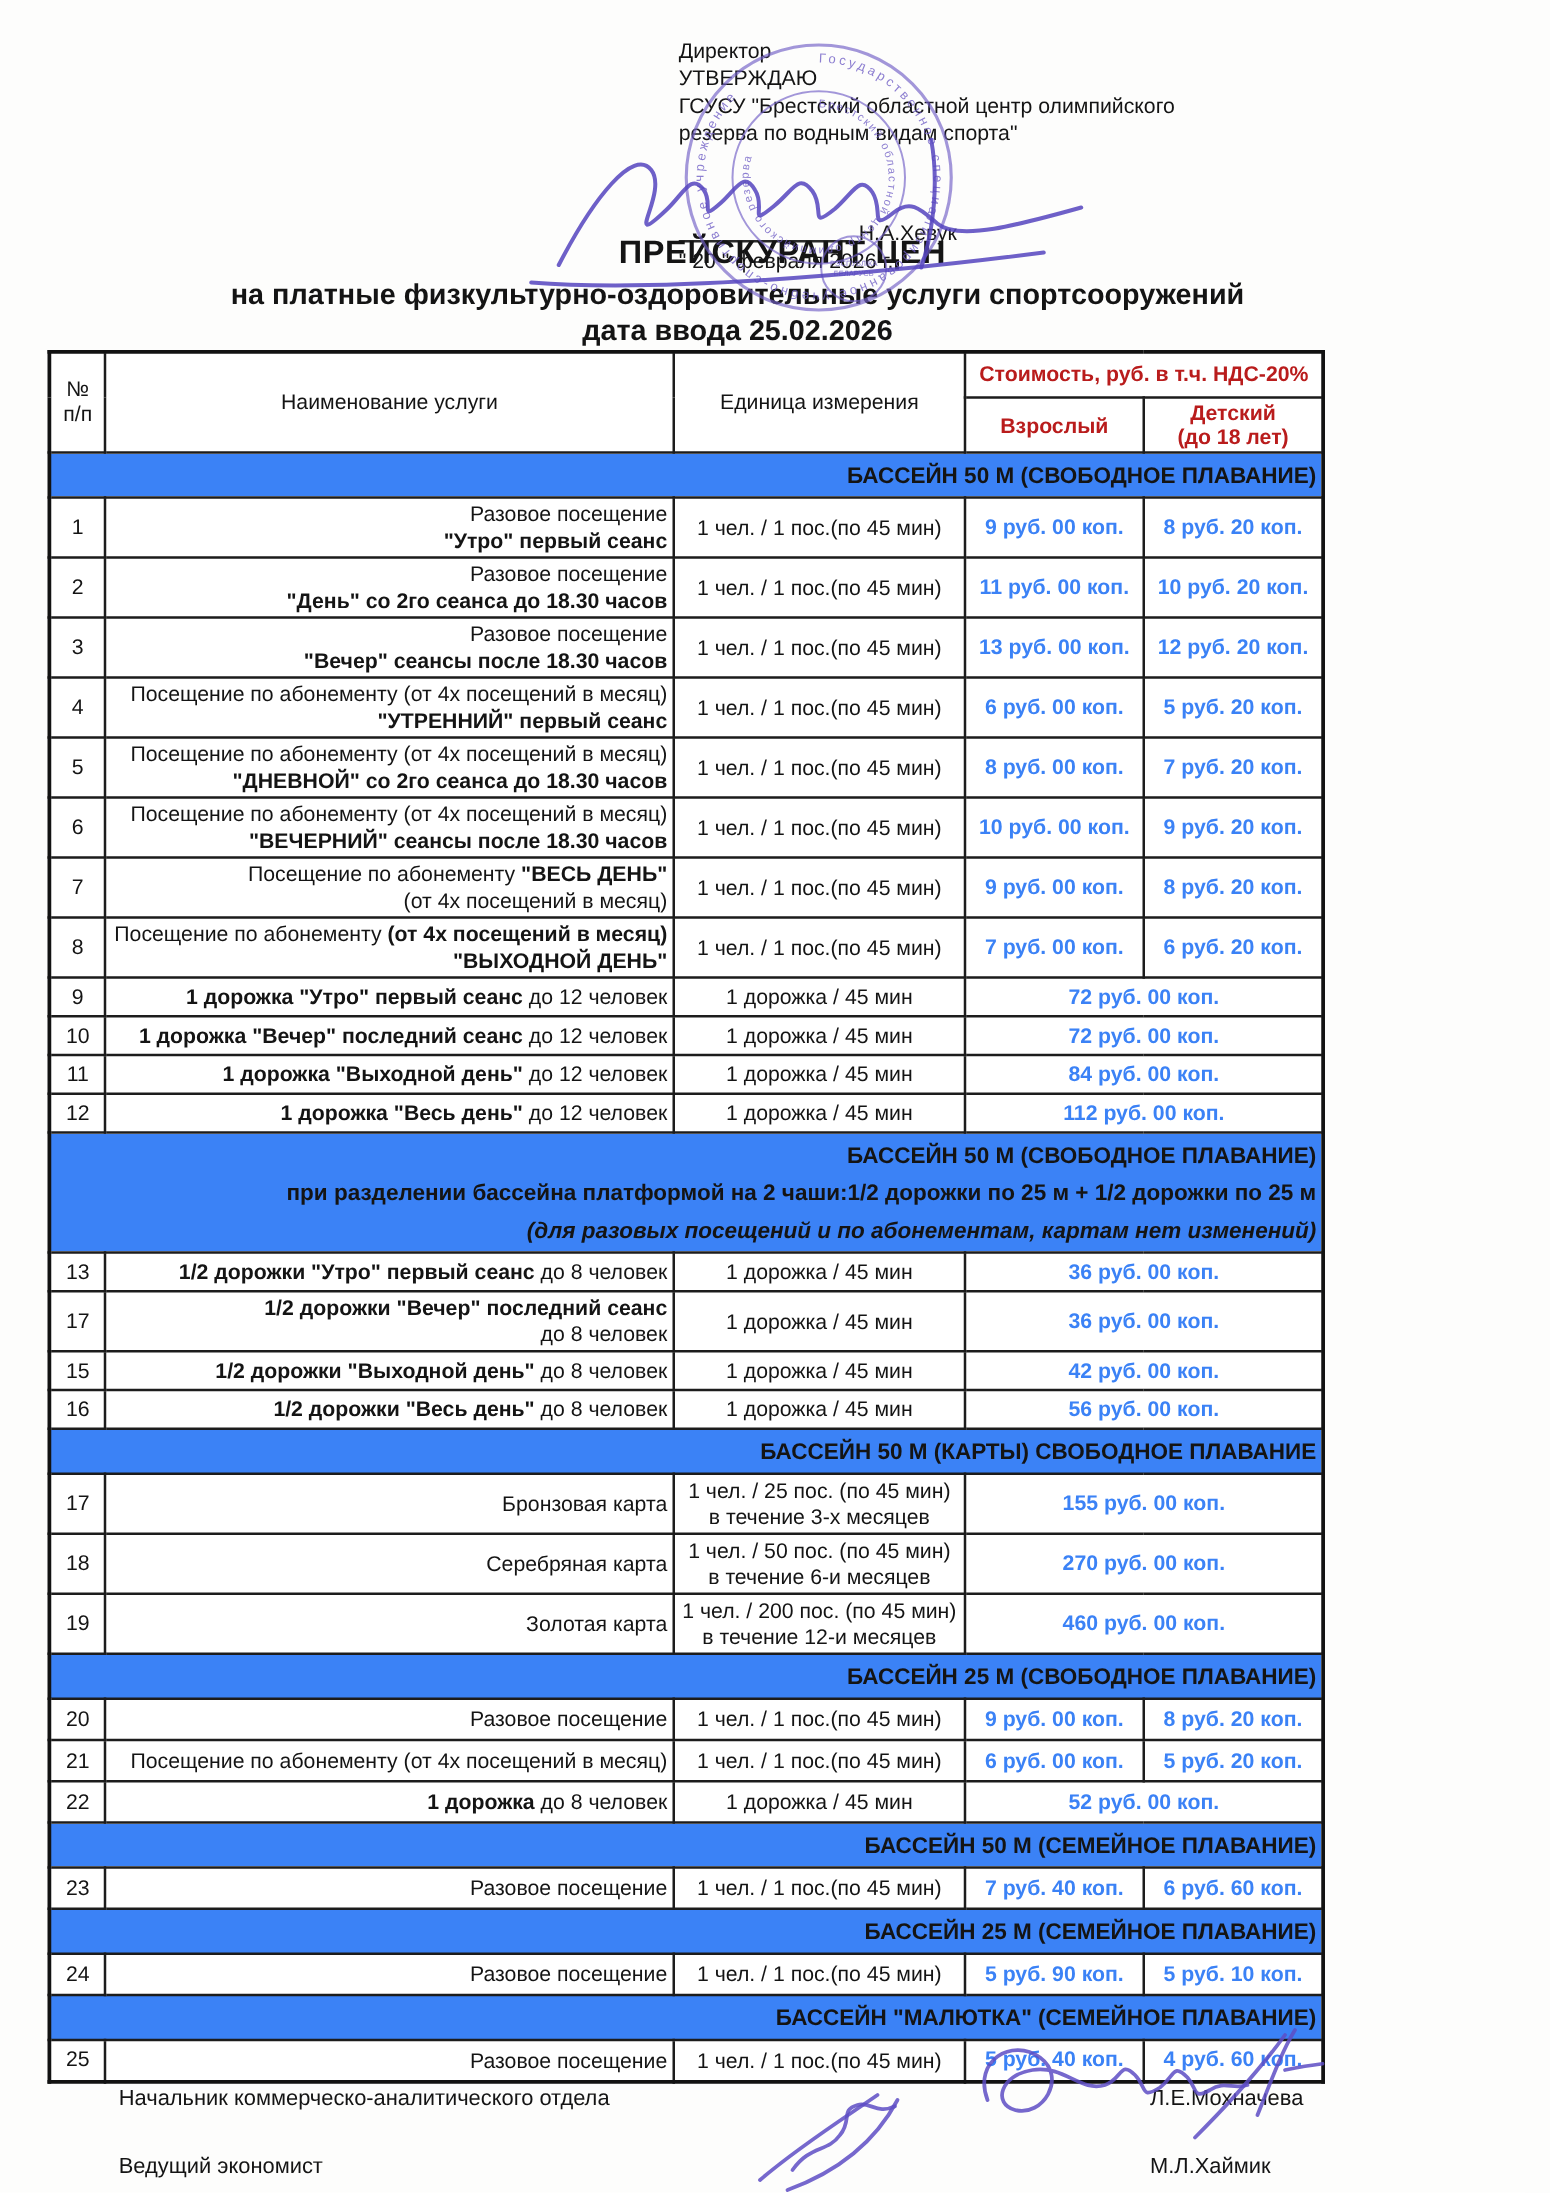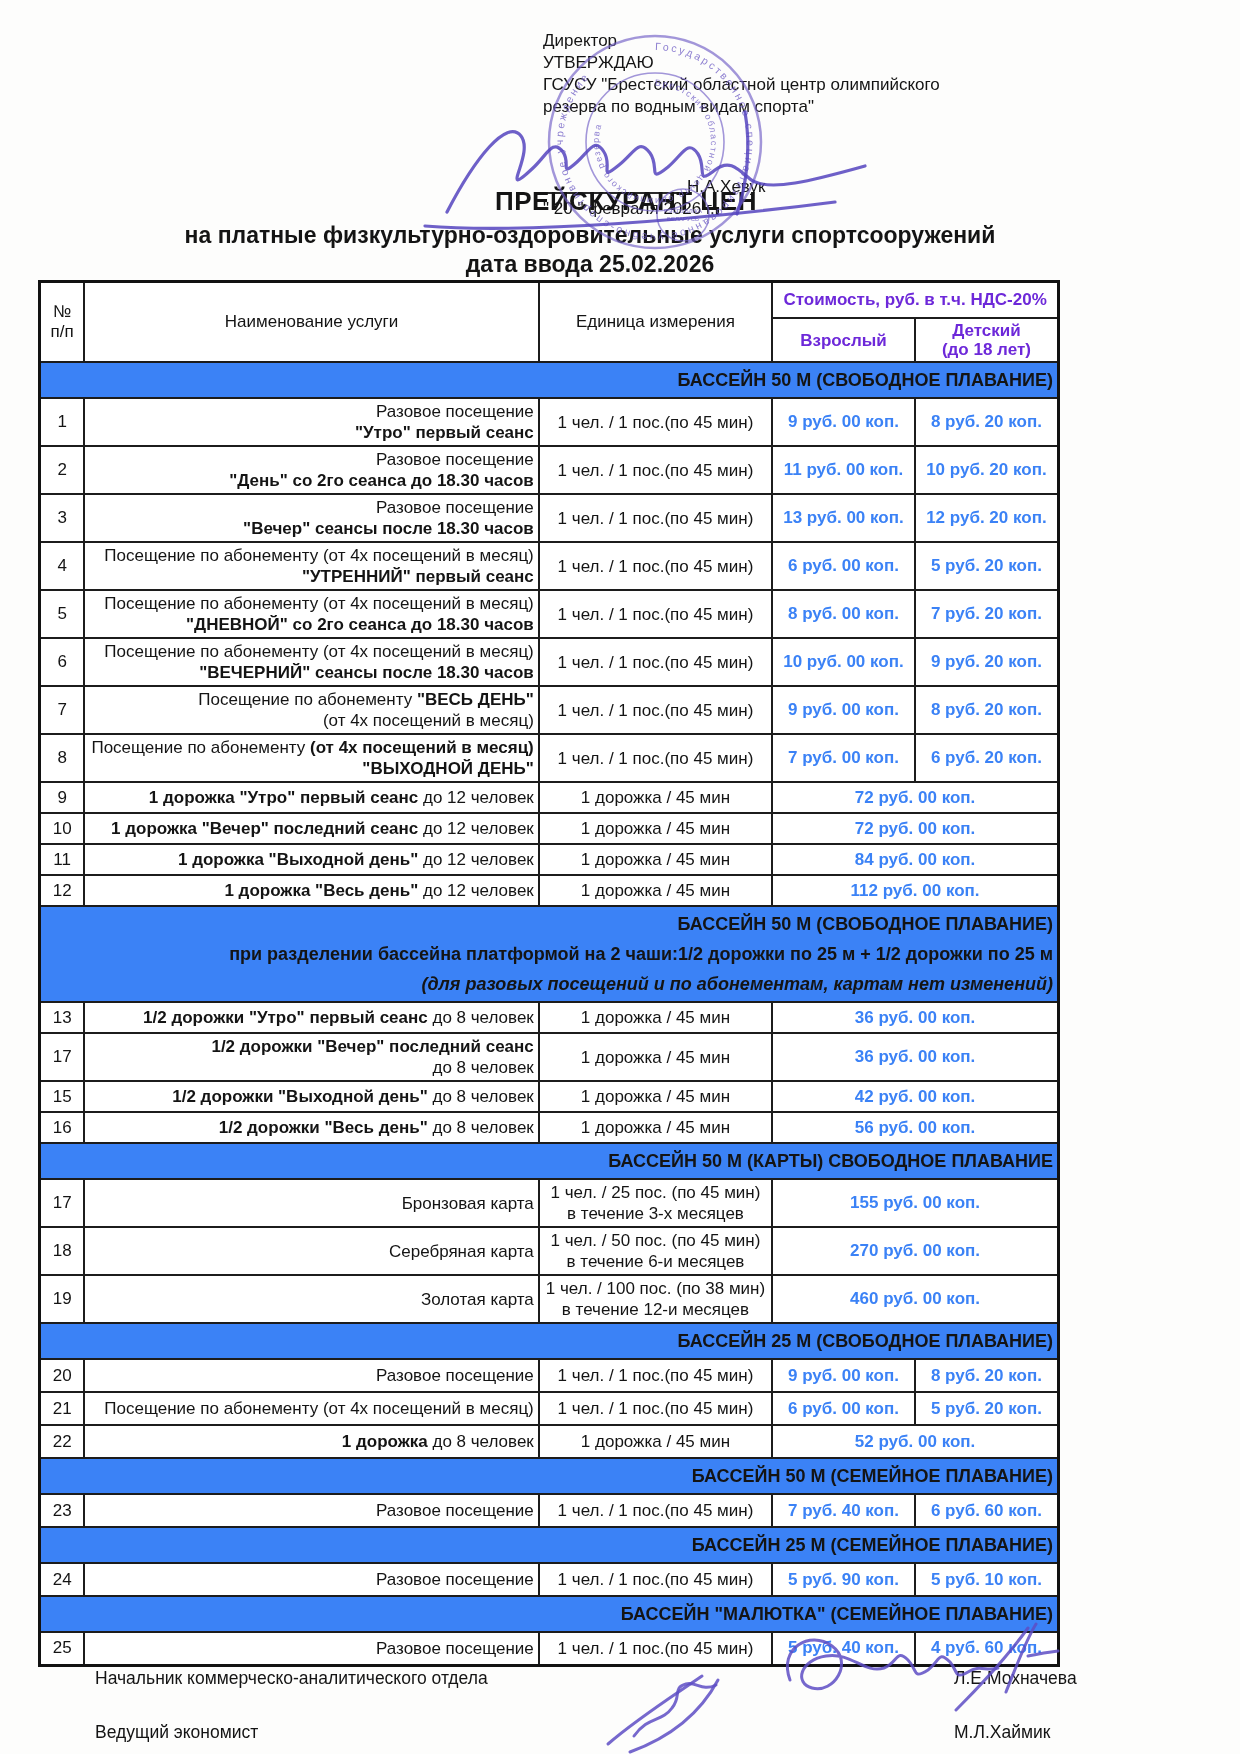--- a/index.html
+++ b/index.html
@@ -21,35 +21,35 @@
   
   table.price{
     position:absolute;left:38px;top:280px;width:1022px;
     border-collapse:collapse;table-layout:fixed;background:#fff;
     border:3px solid #121212;
   }
   table.price th,table.price td{border:2px solid #1c1c1c;vertical-align:middle;padding:2px 4px;overflow:hidden;}
   thead th{font-size:17px;font-weight:normal;text-align:center;line-height:20px;}
   th.costh{font-weight:bold;font-size:17px;height:30px;}
   th.subh{font-weight:bold;font-size:17px;height:38px;line-height:19px;}
-  .blue{color:#6d28d9;margin-left:32px;}
+  .blue{color:#b91c1c;margin-left:32px;}
   td.secband{
     background:#3b82f6;text-align:right;font-weight:bold;font-size:18px;
     padding:3px 2px;line-height:30px;border-top:3px solid #121212;border-bottom:3px solid #121212;
   }
   td.secband .it{font-style:italic;}
   td.num{text-align:center;font-size:17px;}
   td.svc{text-align:right;padding:2px 7px;font-size:17px;line-height:21px;margin-top:29px;}
   td.svc b{font-weight:bold;}
   td.unit{text-align:center;font-size:17px;line-height:21px;}
   td.price-c{text-align:center;font-size:17px;font-weight:bold;color:#3b82f6;}
   tr.h2l{height:46px;} tr.h1l{height:31px;} tr.h1m{height:33px;} tr.hcard{height:47px;}
   
   .froles{position:absolute;left:95px;font-size:17.5px;z-index:2;}
-  .fnames{position:absolute;left:954px;font-size:17.5px;z-index:2;}
+  .fnames{position:absolute;left:920px;font-size:17.5px;z-index:2;}
   .fr1{top:1668px;} .fr2{top:1722px;}
 </style>
 </head>
 <body>
 
 <div class="approval">
   <div>Директор</div>
   <div>УТВЕРЖДАЮ</div>
   <div>ГСУСУ "Брестский областной центр олимпийского</div>
   <div>резерва по водным видам спорта"</div>
@@ -327,21 +327,21 @@
           <div>в течение 6-и месяцев</div>
         </td>
         <td class="price-c" colspan="2">270 руб. 00 коп.</td>
       </tr>
       <tr class="hcard">
         <td class="num">19</td>
         <td class="svc">
           <div><span>Золотая карта</span></div>
         </td>
         <td class="unit">
-          <div>1 чел. / 100 пос. (по 38 мин)</div>
+          <div>1 чел. / 200 пос. (по 45 мин)</div>
           <div>в течение 12-и месяцев</div>
         </td>
         <td class="price-c" colspan="2">460 руб. 00 коп.</td>
       </tr>
       <tr>
         <td class="secband" colspan="5">
           <div>БАССЕЙН 25 М (СВОБОДНОЕ ПЛАВАНИЕ)</div>
         </td>
       </tr>
       <tr class="h1m">

